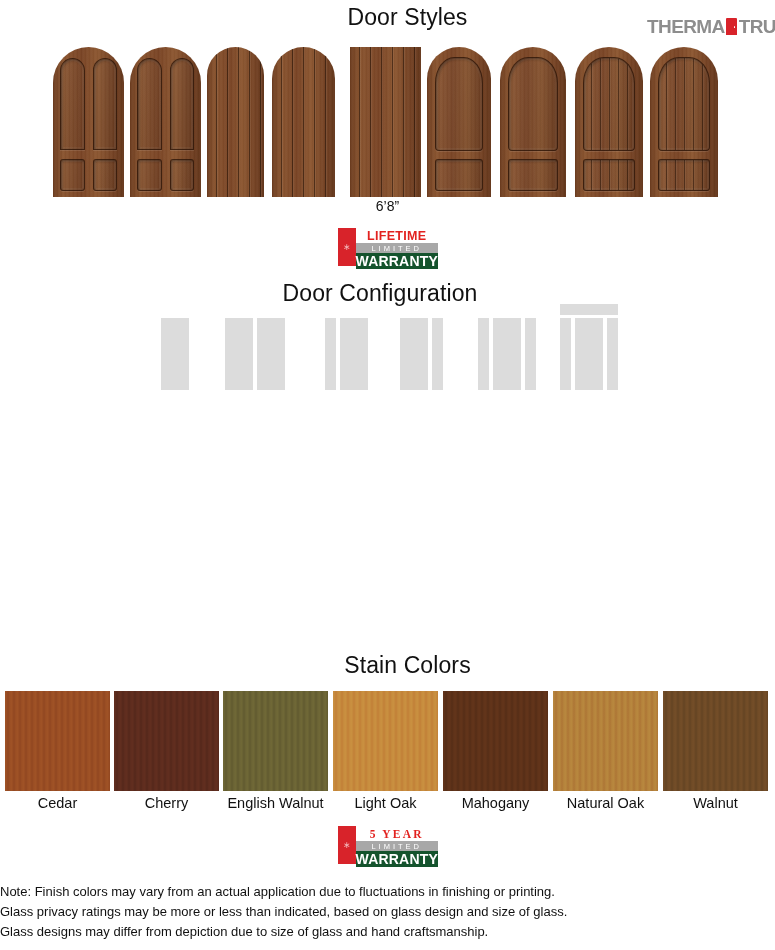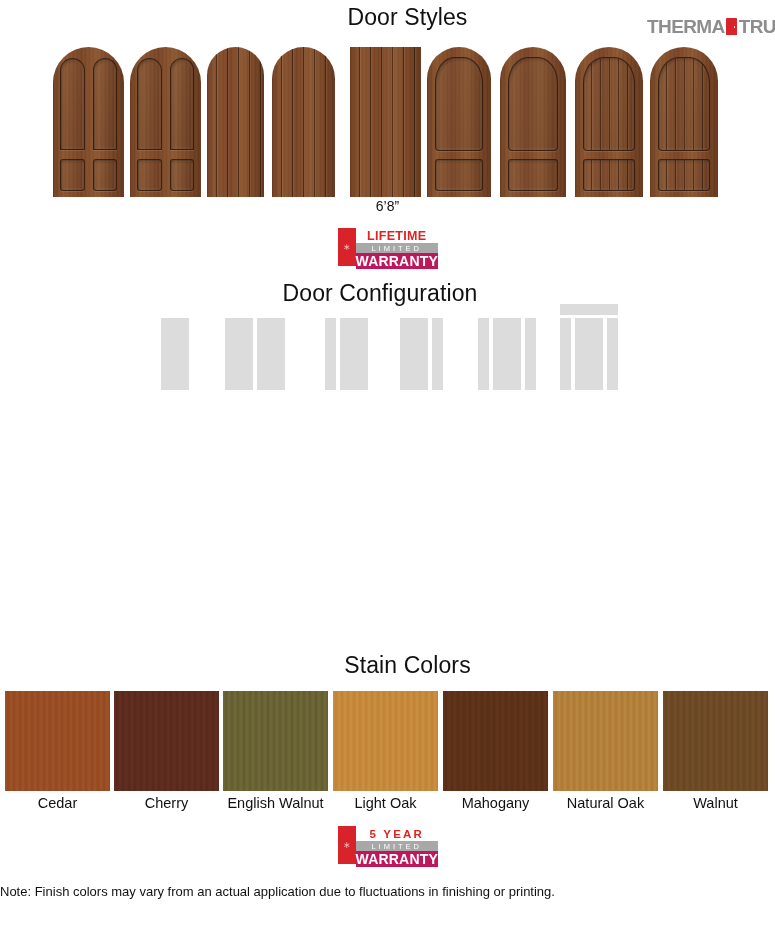--- a/index.html
+++ b/index.html
@@ -107,28 +107,28 @@
     display:flex; align-items:center; justify-content:center;
     color:#f3b9bb; font-size:9px; line-height:1;
   }
   .warranty .wbody { flex:1; display:flex; flex-direction:column; }
   .warranty .wtop {
     flex: 0 0 15px; background:#ffffff;
     display:flex; align-items:center; justify-content:center;
     color:#e2221f; font-weight:bold; font-size:12.5px;
     letter-spacing:0.3px;
   }
-  .warranty .wtop.spaced { letter-spacing:2.2px; font-size:11.5px; }
+  .warranty .wtop.spaced { letter-spacing:2.2px; font-size:11.5px;font-family:Liberation Serif, serif; }
   .warranty .wmid {
     flex: 0 0 10px; background:#a8a8a8;
     display:flex; align-items:center; justify-content:center;
     color:#ffffff; font-size:7.5px; letter-spacing:3px; font-weight:normal;
   }
   .warranty .wbot {
-    flex: 1; background:#be185d;
+    flex: 1; background:#14532d;
     display:flex; align-items:center; justify-content:center;
     color:#ffffff; font-weight:bold; font-size:14px; letter-spacing:0.2px;
   }
   #warranty-lifetime { top:228px; left:338px; }
   #warranty-5year    { top:826px; left:338px; }
 
   
   #door-config-title { position:absolute; top:280px; left:0; width:720px; }
   .config-row { position:absolute; top:300px; left:0; width:775px; height:90px; }
   .config {
@@ -332,13 +332,15 @@
   <div class="wstripe">∗</div>
   <div class="wbody">
     <div class="wtop spaced">5 YEAR</div>
     <div class="wmid">LIMITED</div>
     <div class="wbot">WARRANTY</div>
   </div>
 </div>
 
 <div class="notes">
   <div>Note: Finish colors may vary from an actual application due to fluctuations in finishing or printing.</div>
+  <div>Glass privacy ratings may be more or less than indicated, based on glass design and size of glass.</div>
+  <div>Glass designs may differ from depiction due to size of glass and hand craftsmanship.</div>
 </div>
 
 </body></html>

